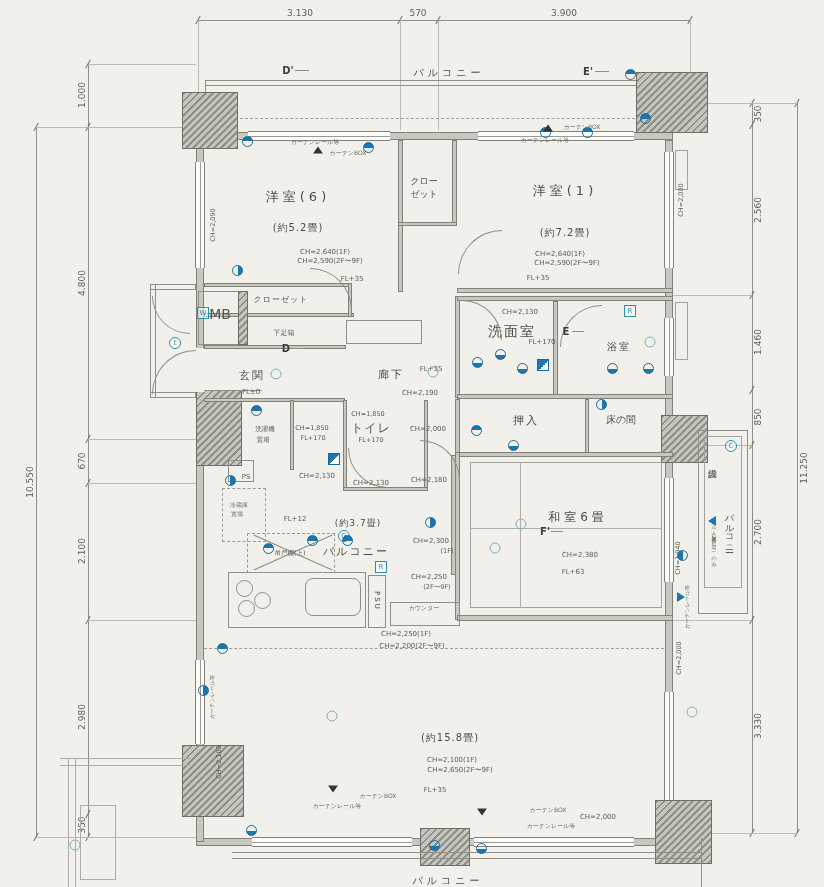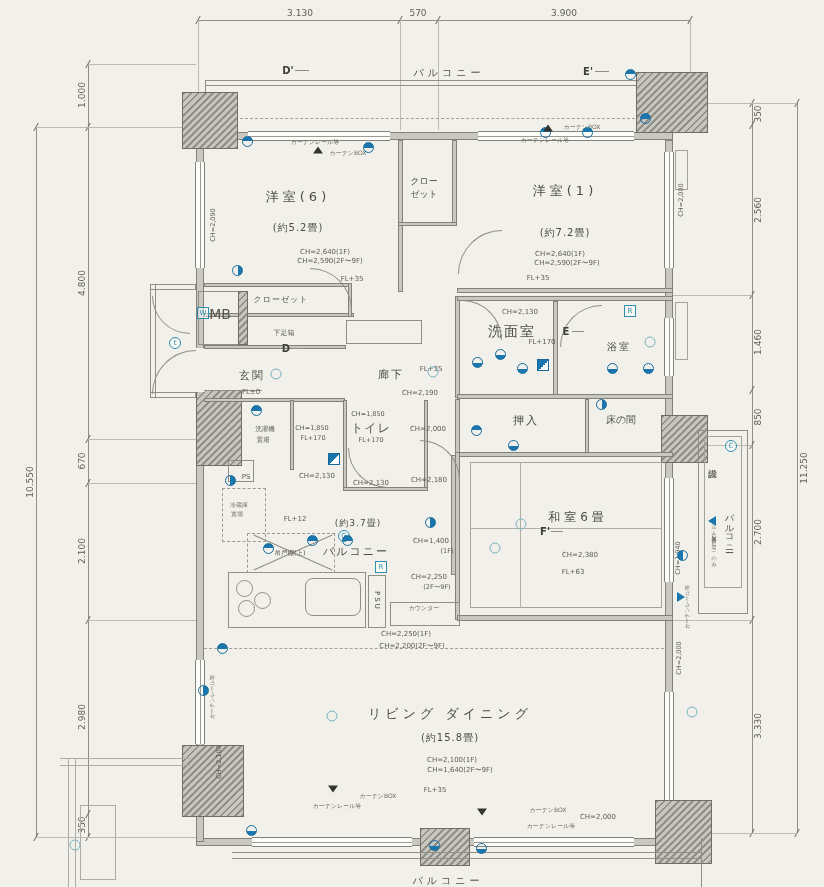--- a/index.html
+++ b/index.html
@@ -283,42 +283,41 @@
   <div class="c note" style="left:371px;top:483px">CH=2,130</div>
   <div class="c note" style="left:429px;top:480px">CH=2,180</div>
   <div class="c note" style="left:246px;top:477px">PS</div>
   <div class="c tiny" style="left:239px;top:505px">冷蔵庫</div>
   <div class="c tiny" style="left:237px;top:514px">置場</div>
   <div class="c note" style="left:295px;top:519px">FL+12</div>
   <div class="c size" style="left:358px;top:523px;font-size:9px">(約3.7畳)</div>
   <div class="c room2" style="left:356px;top:551px">バルコニー</div>
   <div class="badge round" style="left:344px;top:536px">G</div>
   <div class="c note65" style="left:290px;top:553px">吊戸棚(上)</div>
-  <div class="c note" style="left:431px;top:541px">CH=1,400</div>
+  <div class="c note" style="left:431px;top:541px">CH=2,300</div>
   <div class="c note65" style="left:447px;top:551px">(1F)</div>
   <div class="c note" style="left:429px;top:577px">CH=2,250</div>
   <div class="c note65" style="left:437px;top:587px">(2F〜9F)</div>
   <div class="badge" style="left:381px;top:567px">R</div>
   <div class="vjp" style="left:377px;top:601px;font-size:7px;color:#4d4c46;letter-spacing:2px">PSU</div>
   <div class="c tiny" style="left:424px;top:608px">カウンター</div>
 
   <div class="c note" style="left:406px;top:634px">CH=2,250(1F)</div>
   <div class="c note" style="left:412px;top:646px">CH=2,200(2F〜9F)</div>
 
   <div class="c room" style="left:578px;top:517px;font-size:12px">和室6畳</div>
   <div class="c mark" style="left:545px;top:531px">F'</div>
   <div class="dline" style="left:551px;top:531px;width:12px;height:1px"></div>
   <div class="c note" style="left:580px;top:555px">CH=2,380</div>
   <div class="c note" style="left:573px;top:572px">FL+63</div>
   <div class="cv note65" style="left:678px;top:558px">CH=1,940</div>
 
-  <div class="c room" style="left:450px;top:714px">リビング ダイニング</div>
   <div class="c size" style="left:450px;top:738px">(約15.8畳)</div>
   <div class="c note" style="left:452px;top:760px">CH=2,100(1F)</div>
-  <div class="c note" style="left:460px;top:770px">CH=1,640(2F〜9F)</div>
+  <div class="c note" style="left:460px;top:770px">CH=2,650(2F〜9F)</div>
   <div class="c note" style="left:435px;top:790px">FL+35</div>
   <div class="cv note65" style="left:679px;top:658px">CH=2,000</div>
   <div class="cv note65" style="left:219px;top:762px">CH=2,100</div>
   <div class="c note" style="left:598px;top:817px">CH=2,000</div>
 
   <div class="c tiny" style="left:315px;top:142px">カーテンレール等</div>
   <div class="c tiny" style="left:348px;top:153px">カーテンBOX</div>
   <div class="c tiny" style="left:545px;top:140px">カーテンレール等</div>
   <div class="c tiny" style="left:582px;top:127px">カーテンBOX</div>
   <div class="c tiny" style="left:337px;top:806px">カーテンレール等</div>

